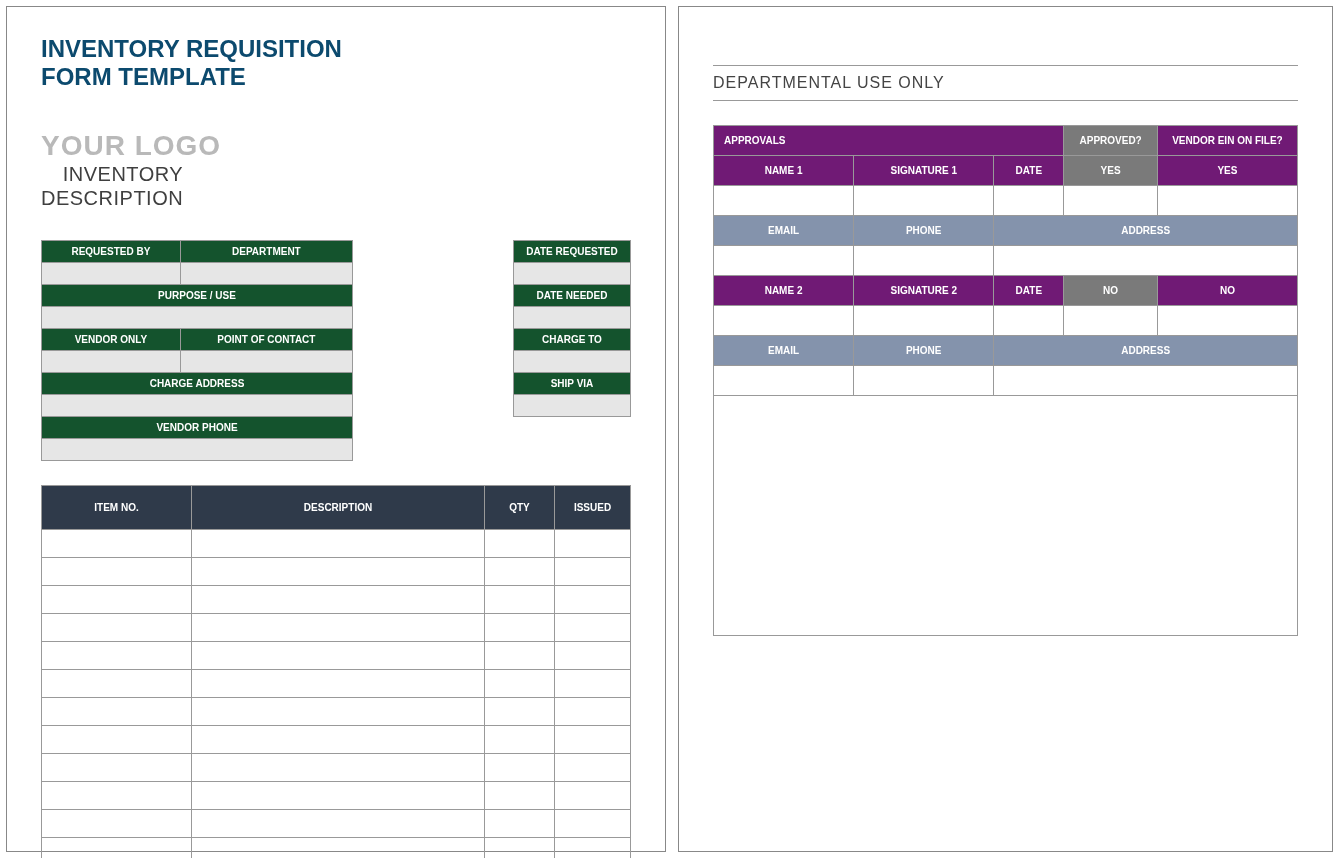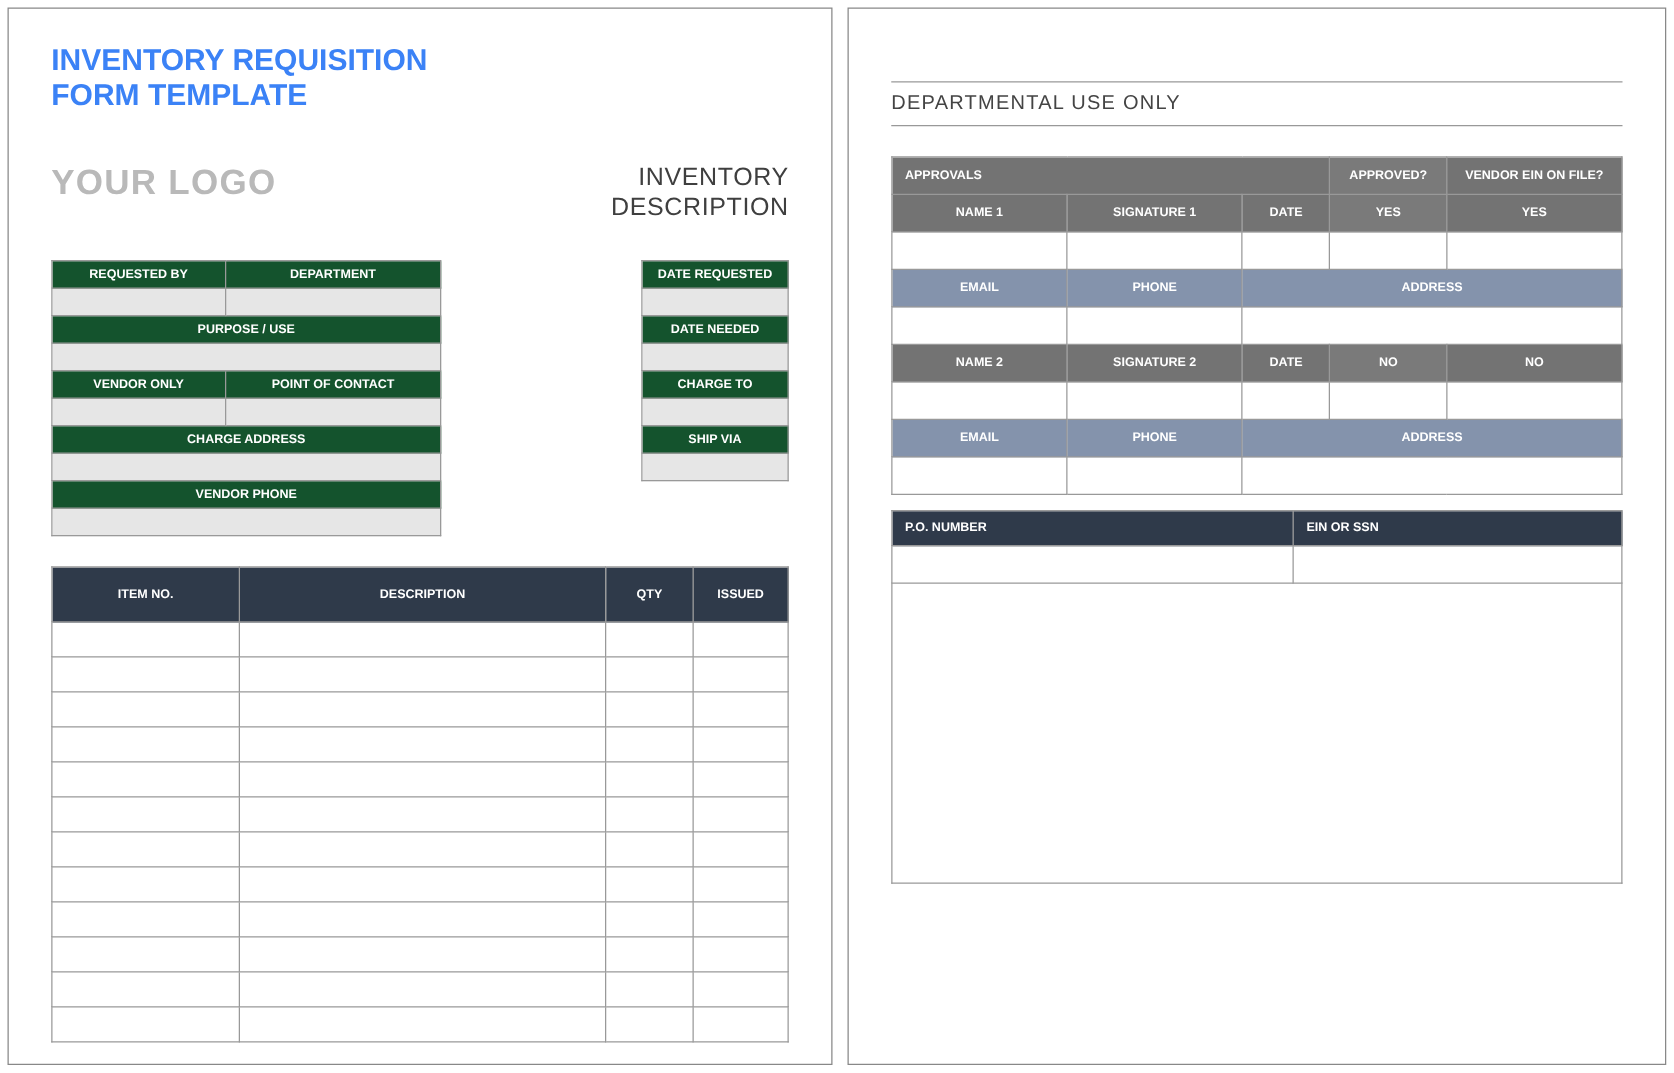--- a/index.html
+++ b/index.html
@@ -15,28 +15,29 @@
   .page {
     border: 1px solid #888;
     background: #fff;
     flex: 1;
     padding: 28px 34px;
     position: relative;
   }
   .title {
     font-size: 24px;
     font-weight: 700;
-    color: #3b82f6;
+    color: #0c4a6e;
     line-height: 1.15;
   }
   .logo-row {
     display: flex;
     justify-content: space-between;
     align-items: flex-start;
     margin-top: 40px;
+    flex-direction: column;
   }
   .logo {
     font-size: 28px;
     font-weight: 700;
     color: #b9b9b9;
     letter-spacing: 1px;
   }
   .subtitle {
     font-size: 20px;
     color: #3f3f3f;
@@ -79,21 +80,21 @@
   .section-title {
     letter-spacing: 1px; font-size: 16px; color:#444; padding: 4px 0;
   }
   .section-hr-bottom { border-top:1px solid #999; margin-top:4px; }
 
   .approvals { margin-top: 24px; border-collapse: collapse; width: 100%; }
   .approvals th, .approvals td {
     border:1px solid #999; font-size:10px; font-weight:700; text-align:center;
     height: 30px; padding:0 6px;
   }
-  .hdr-dark { background:#737373; color:#fff; }
+  .hdr-dark { background:#701a75; color:#fff; }
   .hdr-gray { background:#7a7a7a; color:#fff; }
   .hdr-slate { background:#8493ac; color:#fff; }
   .light-gray { background:#eaeaea; }
   .muted-blue { background:#d7dde7; }
   .approvals .left-label { text-align:left; padding-left:10px; }
   .white-row td { background:#fff; height: 30px; }
 
   .po-table { margin-top: 12px; border-collapse: collapse; width:100%; }
   .po-table th { background:#2f3a4a; color:#fff; font-size:10px; font-weight:700; text-align:left; padding:8px 10px; border:1px solid #999; }
   .po-table td { border:1px solid #999; height:30px; }
@@ -350,31 +351,15 @@
       <th class="hdr-slate" colspan="3">ADDRESS</th>
     </tr>
     <tr class="white-row">
       <td></td>
       <td></td>
       <td colspan="3"></td>
     </tr>
   </tbody>
     </table>
 
-  <table class="po-table">
-    <colgroup>
-        <col style="width:55%">
-        <col style="width:45%">
-      </colgroup>
-    <tbody>
-        <tr>
-      <th>P.O. NUMBER</th>
-      <th>EIN OR SSN</th>
-    </tr>
-    <tr>
-          <td></td>
-          <td></td>
-        </tr>
-  </tbody>
-    </table>
 
   <div class="comments-body"></div>
 </div>
 
 </body></html>

